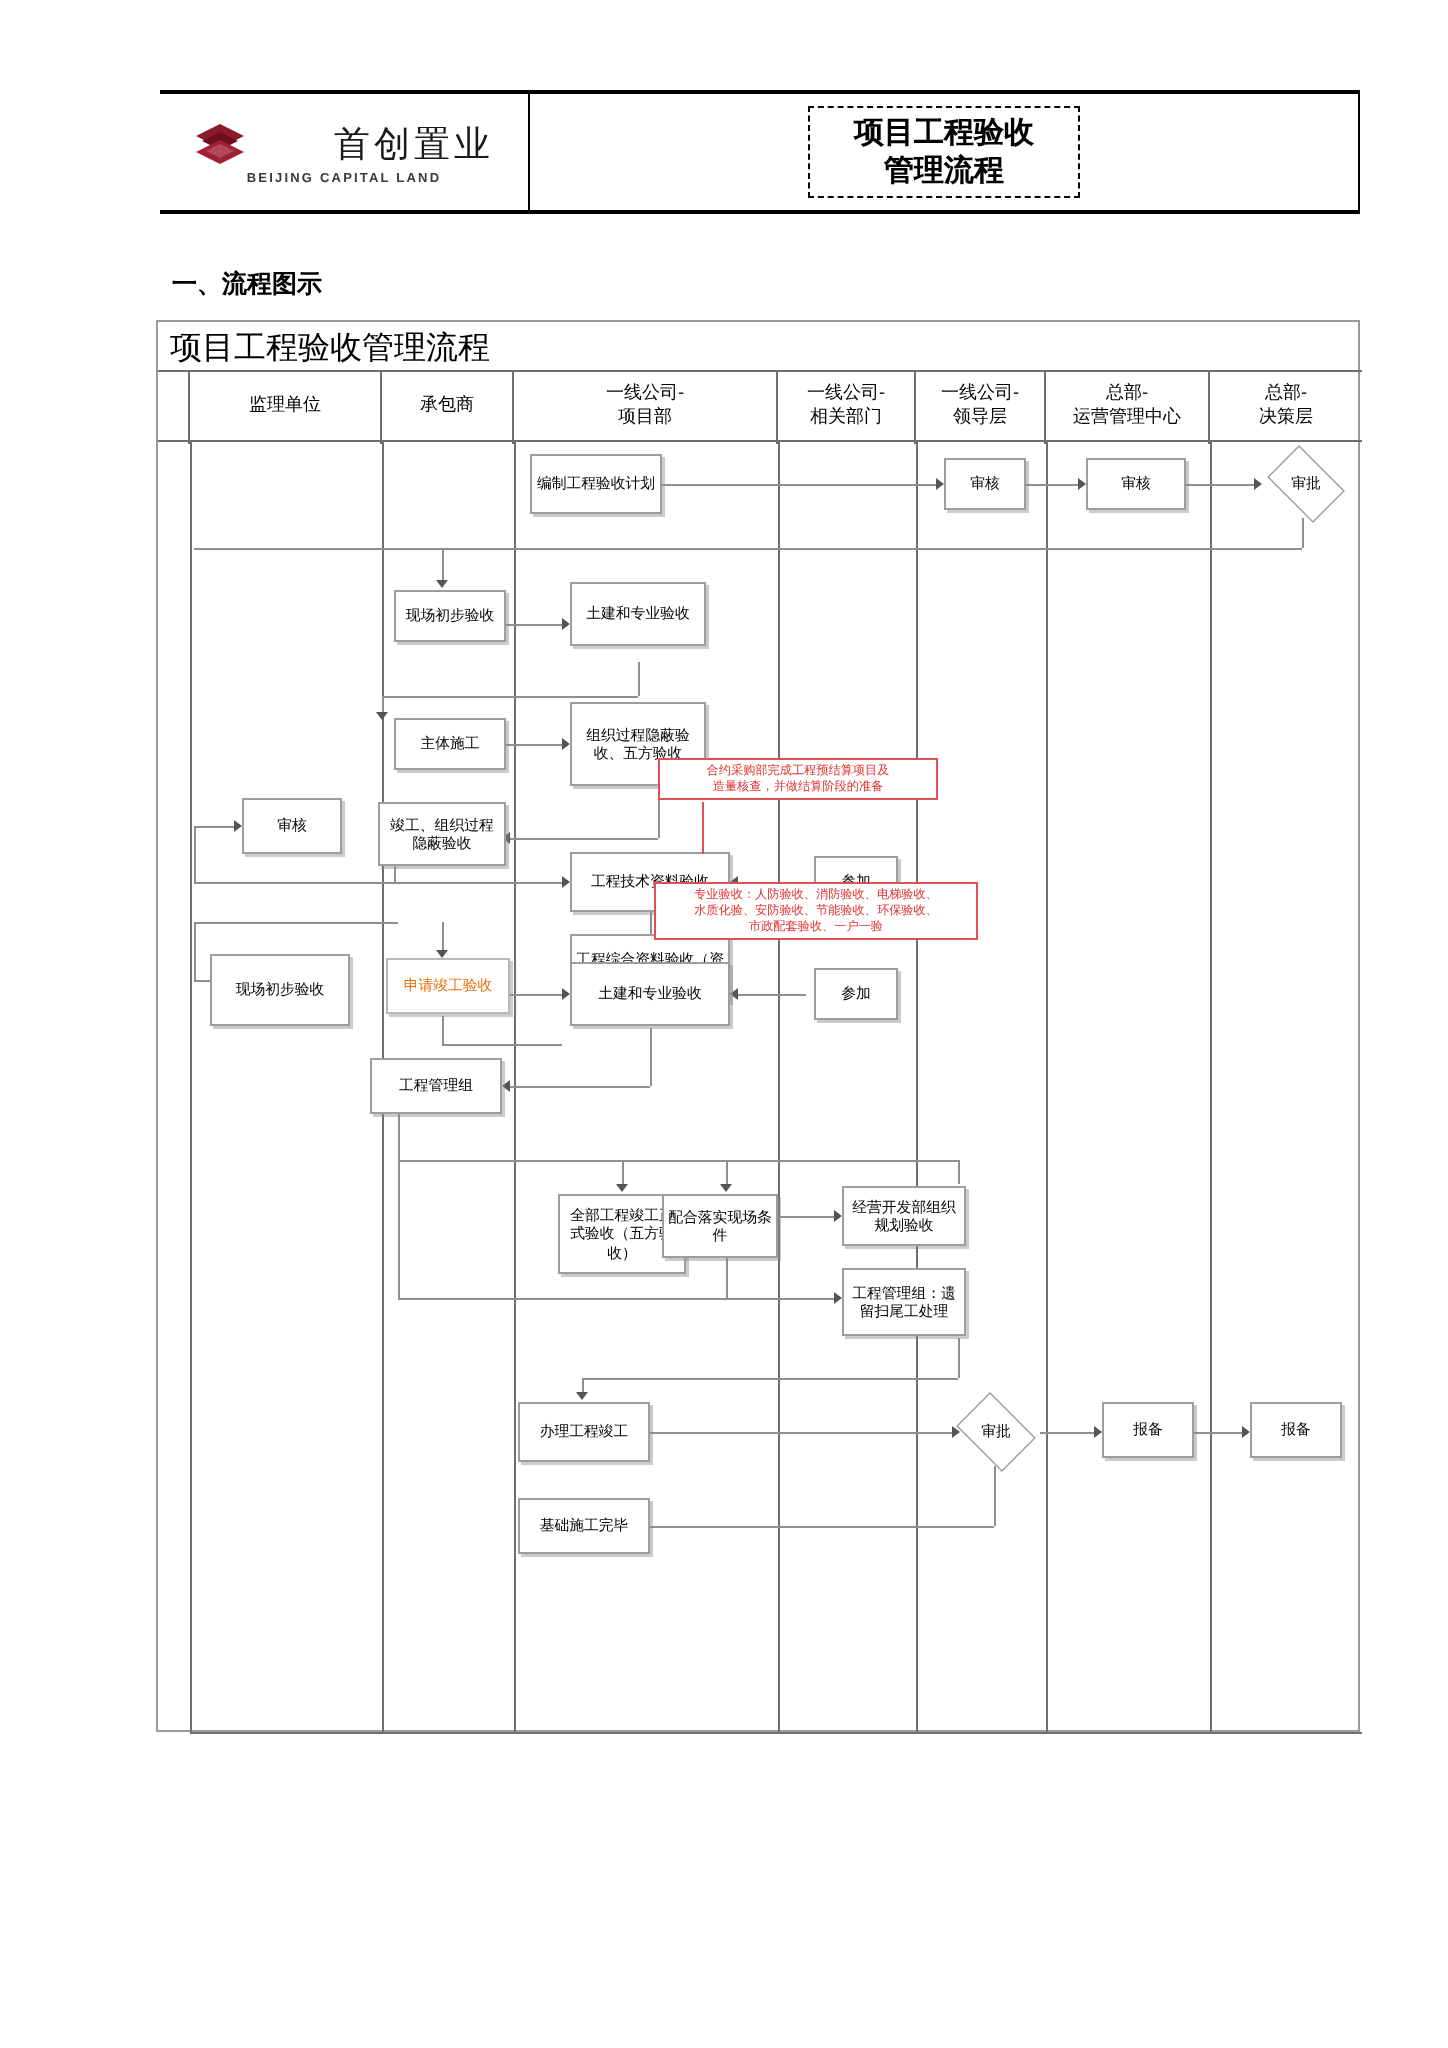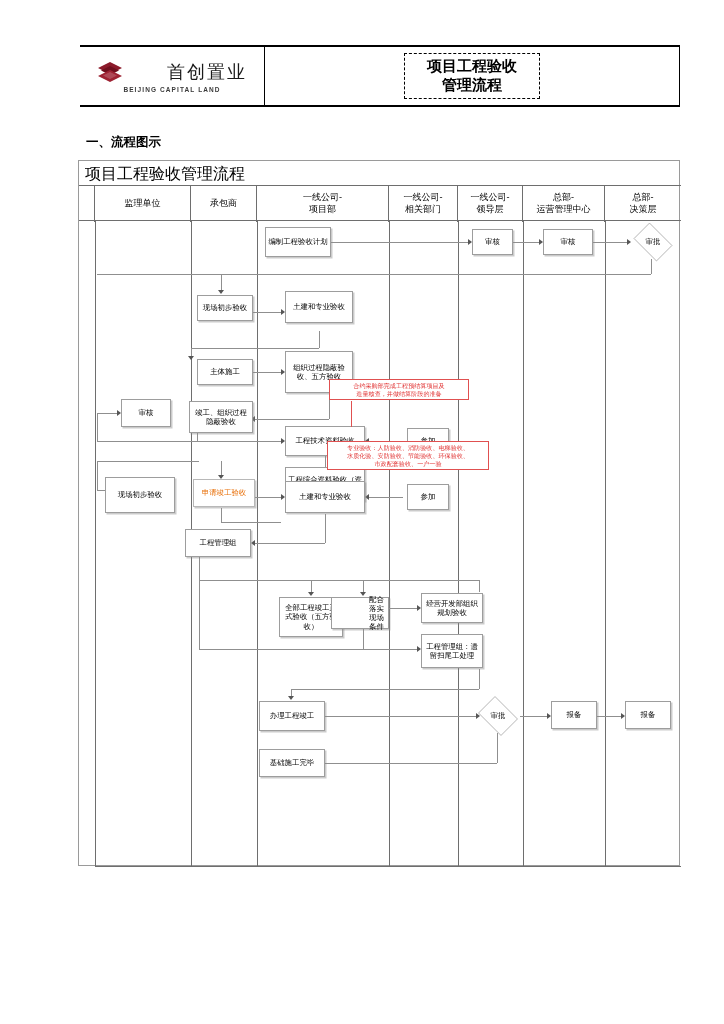--- a/index.html
+++ b/index.html
@@ -368,21 +368,21 @@
 
     <div class="node" style="left:26px;top:316px;width:70px;height:36px;">现场初步验收</div>
     <div class="node hl" style="left:114px;top:318px;width:62px;height:28px;">申请竣工验收</div>
 
     <div class="node" style="left:206px;top:320px;width:80px;height:32px;">土建和专业验收</div>
     <div class="node" style="left:328px;top:323px;width:42px;height:26px;">参加</div>
 
     <div class="node" style="left:106px;top:368px;width:66px;height:28px;">工程管理组</div>
 
     <div class="node" style="left:200px;top:436px;width:64px;height:40px;">全部工程竣工正式验收（五方验收）</div>
-    <div class="node" style="left:252px;top:436px;width:58px;height:32px;padding-left:35px;">配合落实现场条件</div>
+    <div class="node" style="left:252px;top:436px;width:58px;height:32px;">配合落实现场条件</div>
 
     <div class="node" style="left:342px;top:432px;width:62px;height:30px;">经营开发部组织规划验收</div>
     <div class="node" style="left:342px;top:473px;width:62px;height:34px;">工程管理组：遗留扫尾工处理</div>
 
     <div class="node" style="left:180px;top:540px;width:66px;height:30px;">办理工程竣工</div>
 
     <div class="diamond" style="left:396px;top:538px;width:46px;height:34px;">
       <div class="dshape"></div>
       <div class="dlabel">审批</div>
     </div>

